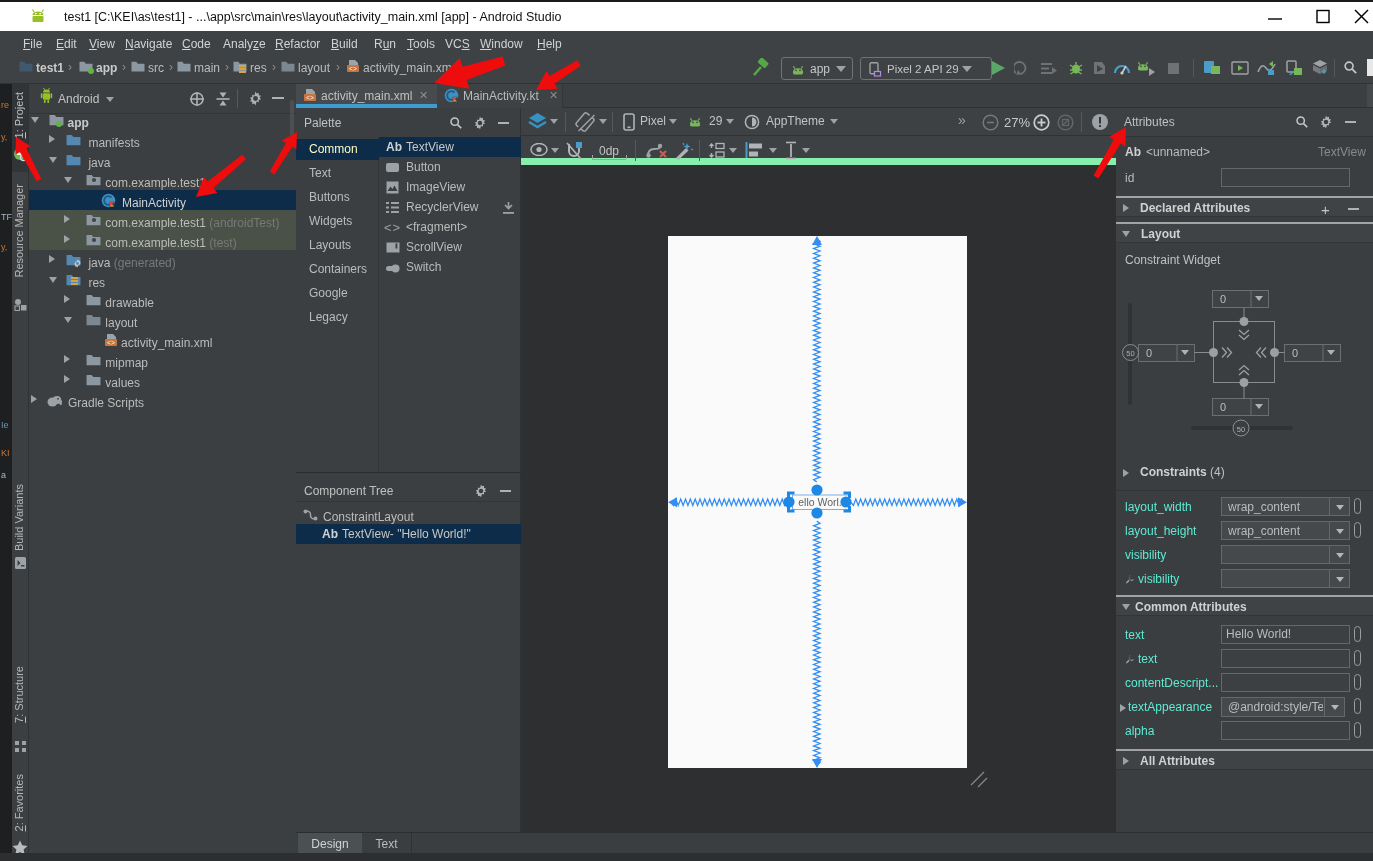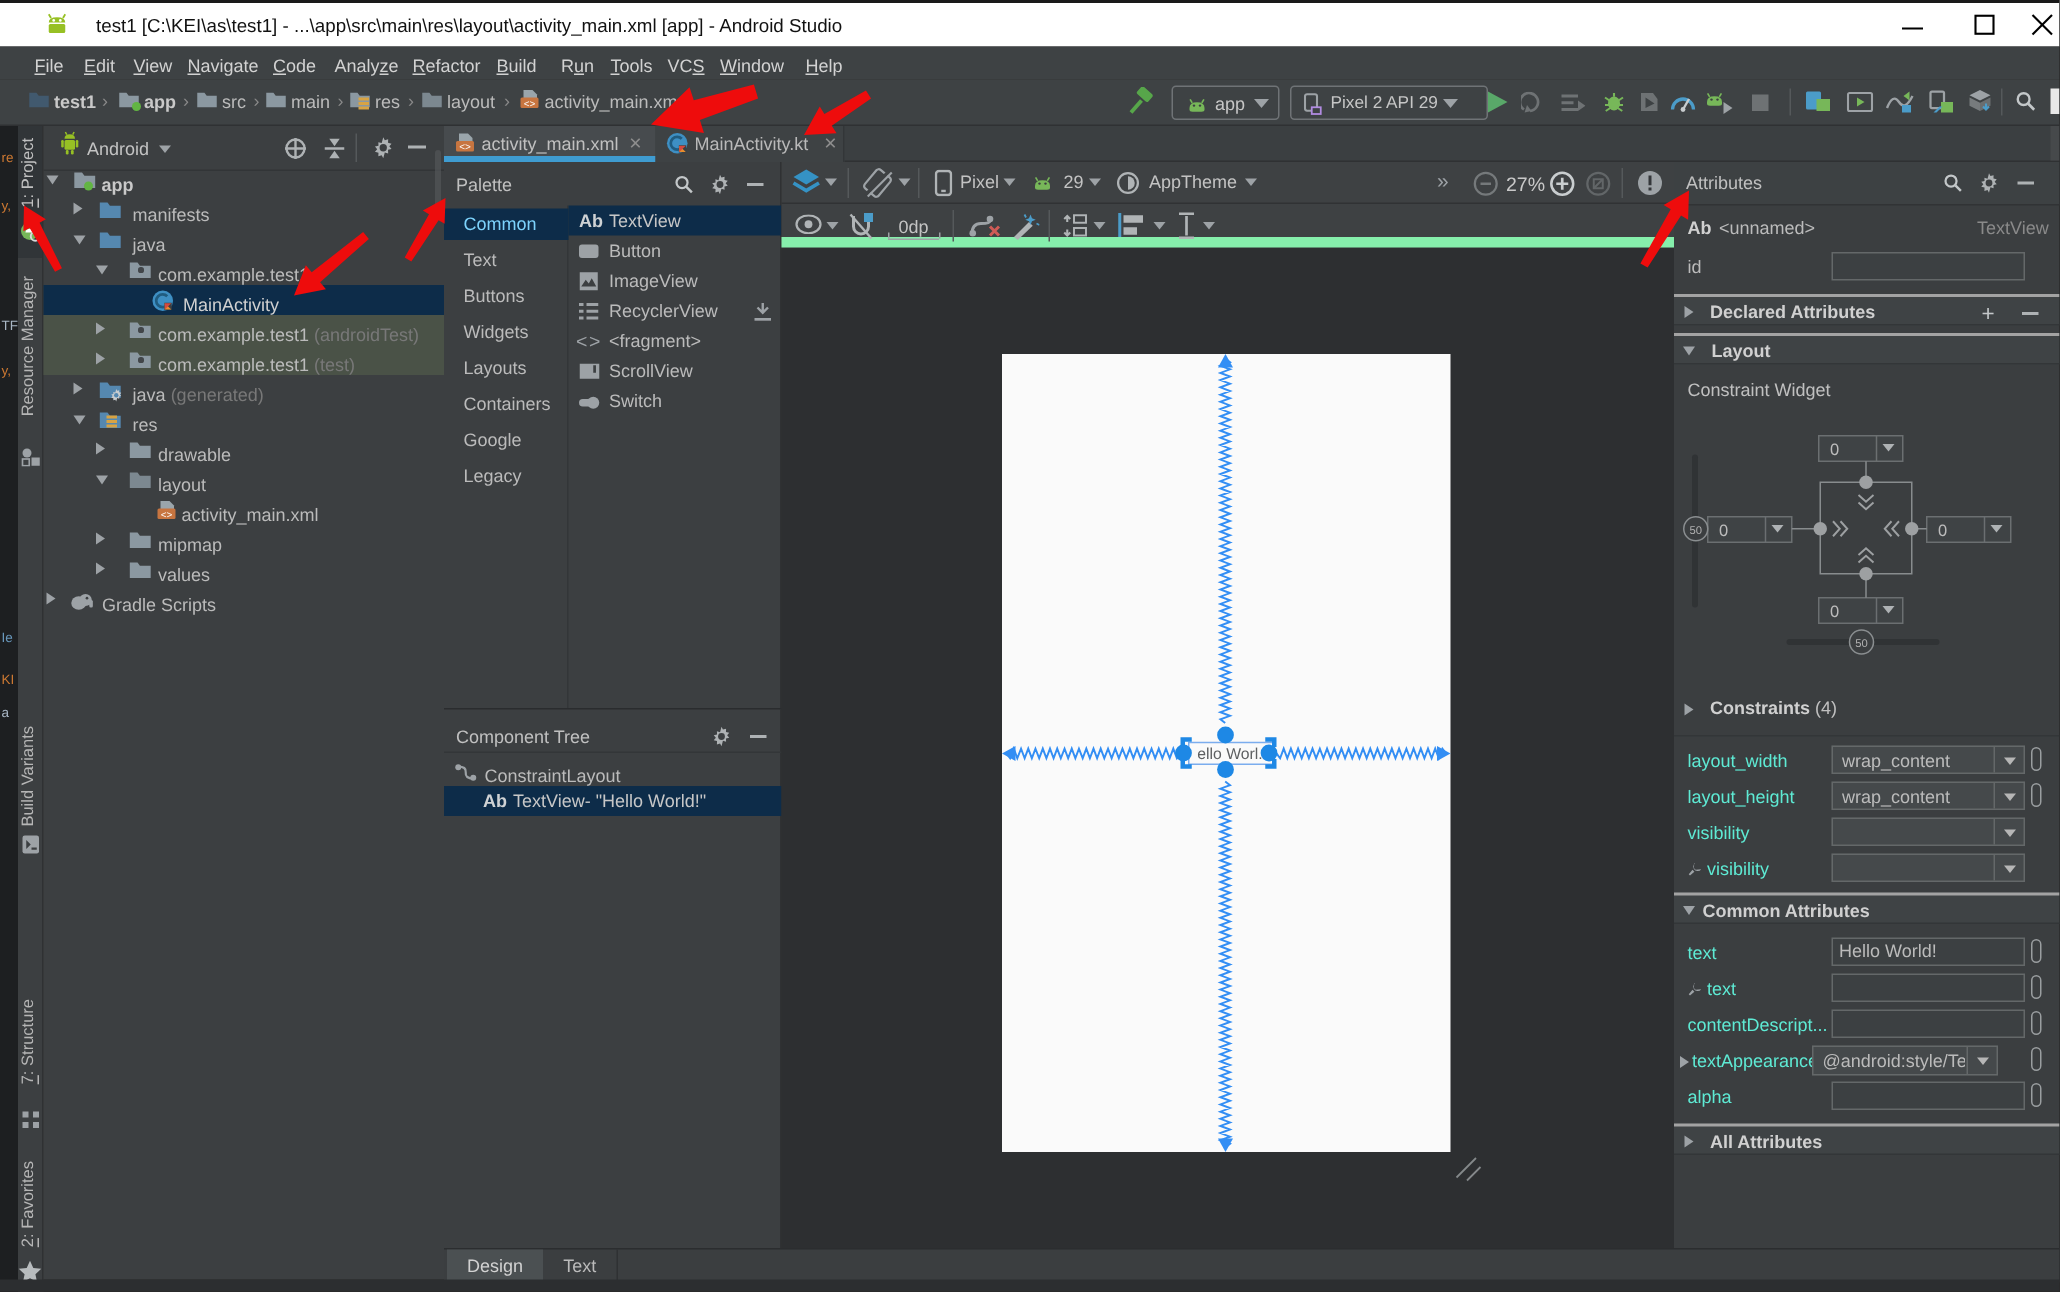--- a/index.html
+++ b/index.html
@@ -465,21 +465,21 @@
   <span class="phead">Palette</span>
   <svg class="ico abs" style="left:153px;top:8px;color:#c3c7c9" width="14" height="14">
         <use href="#mag"></use>
       </svg>
   <svg class="ico abs" style="left:177px;top:8px;color:#aeb2b4" width="14" height="14">
         <use href="#gear"></use>
       </svg>
   <div class="abs" style="left:202px;top:14px;width:11px;height:2px;background:#aeb2b4"></div>
   <div class="abs" style="left:0;top:29px;width:83px;height:335px;border-right:1px solid #333638;box-sizing:border-box"></div>
   <div class="abs" style="left:0;top:31px;width:83px;height:21px;background:#0d2c49"></div>
-  <div class="abs" style="left:13px;top:34px;color:#7dd3fc">Common</div>
+  <div class="abs" style="left:13px;top:34px;color:#fef9c3">Common</div>
   <div class="abs" style="left:13px;top:58px">Text</div>
   <div class="abs" style="left:13px;top:82px">Buttons</div>
   <div class="abs" style="left:13px;top:106px">Widgets</div>
   <div class="abs" style="left:13px;top:130px">Layouts</div>
   <div class="abs" style="left:13px;top:154px">Containers</div>
   <div class="abs" style="left:13px;top:178px">Google</div>
   <div class="abs" style="left:13px;top:202px">Legacy</div>
   <div class="abs" style="left:83px;top:29px;width:142px;height:20px;background:#0d2c49"></div>
   <div class="abs b" style="left:90px;top:32px;color:#cfd2d4;font-size:12px">Ab</div>
       <div class="abs" style="left:110px;top:32px;color:#c7c7c7">TextView</div>
@@ -780,21 +780,21 @@
  <div class="pill" style="left:238px;top:518px"></div>
  <div class="alabel" style="top:544px"><svg class="ico" width="10" height="10" viewBox="0 0 12 12" style="margin-right:3px;margin-top:-2px">
           <path d="M8 1 a3.5 3.5 0 1 0 3 5.5 L6.5 7 5 5.5 5.5 1.5z M4 7 L1 10.5 2 11.5 5.5 8.5z" fill="#9da2a6"></path>
         </svg>text</div>
  <div class="ainput" style="left:105px;top:541px;width:129px;height:19px"></div>
  <div class="pill" style="left:238px;top:542px"></div>
  <div class="alabel" style="top:568px">contentDescript...</div>
  <div class="ainput" style="left:105px;top:565px;width:129px;height:19px"></div>
  <div class="pill" style="left:238px;top:566px"></div>
  <div class="alabel" style="left:4px;top:592px"><span class="arr arrright" style="margin-right:2px"></span>textAppearance</div>
- <div class="acombo" style="left:92px;top:589px;width:124px;height:20px">
+ <div class="acombo" style="left:105px;top:589px;width:124px;height:20px">
         <span style="position:absolute;left:6px;top:2px;width:95px;overflow:hidden;white-space:nowrap">@android:style/Te</span>
         <span class="dd"></span>
         <span class="dda"></span>
       </div>
  <div class="pill" style="left:238px;top:590px"></div>
  <div class="alabel" style="top:616px">alpha</div>
  <div class="ainput" style="left:105px;top:613px;width:129px;height:19px"></div>
  <div class="pill" style="left:238px;top:614px"></div>
  <div class="ahdr" style="top:641px"><span class="arr arrright" style="margin-left:7px;margin-top:-2px"></span><span style="margin-left:6px">All Attributes</span></div>
 </div>

